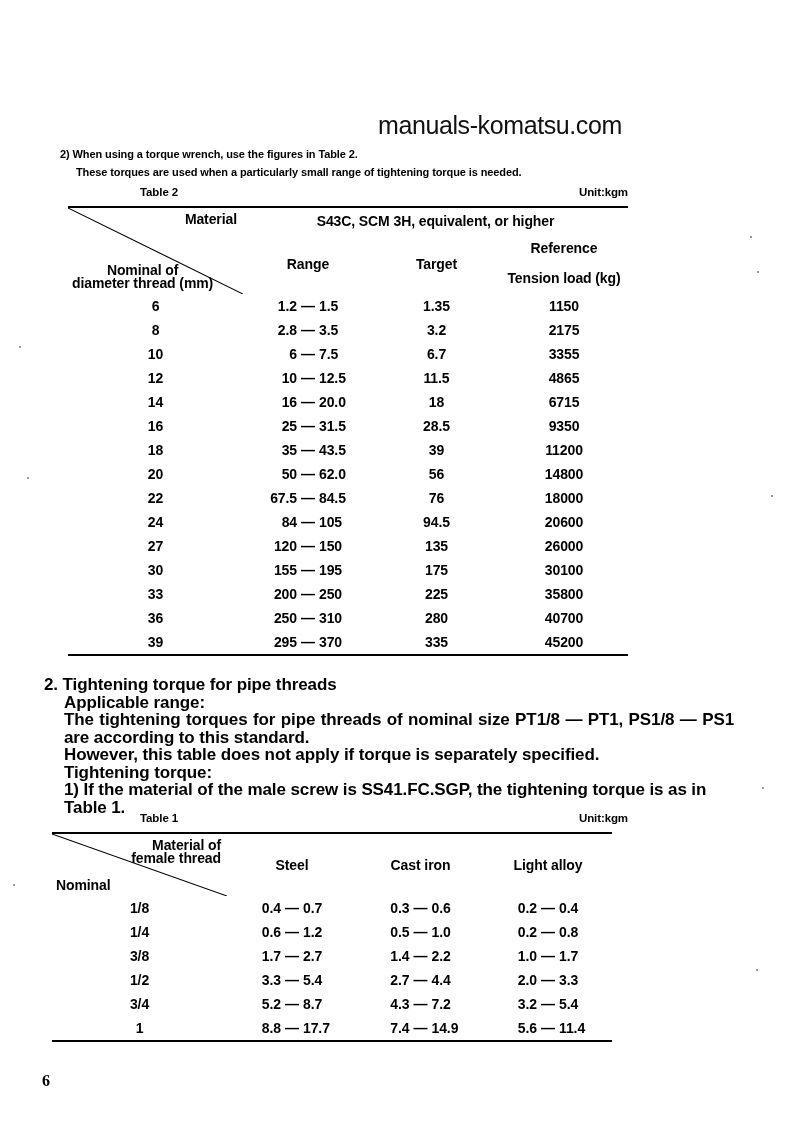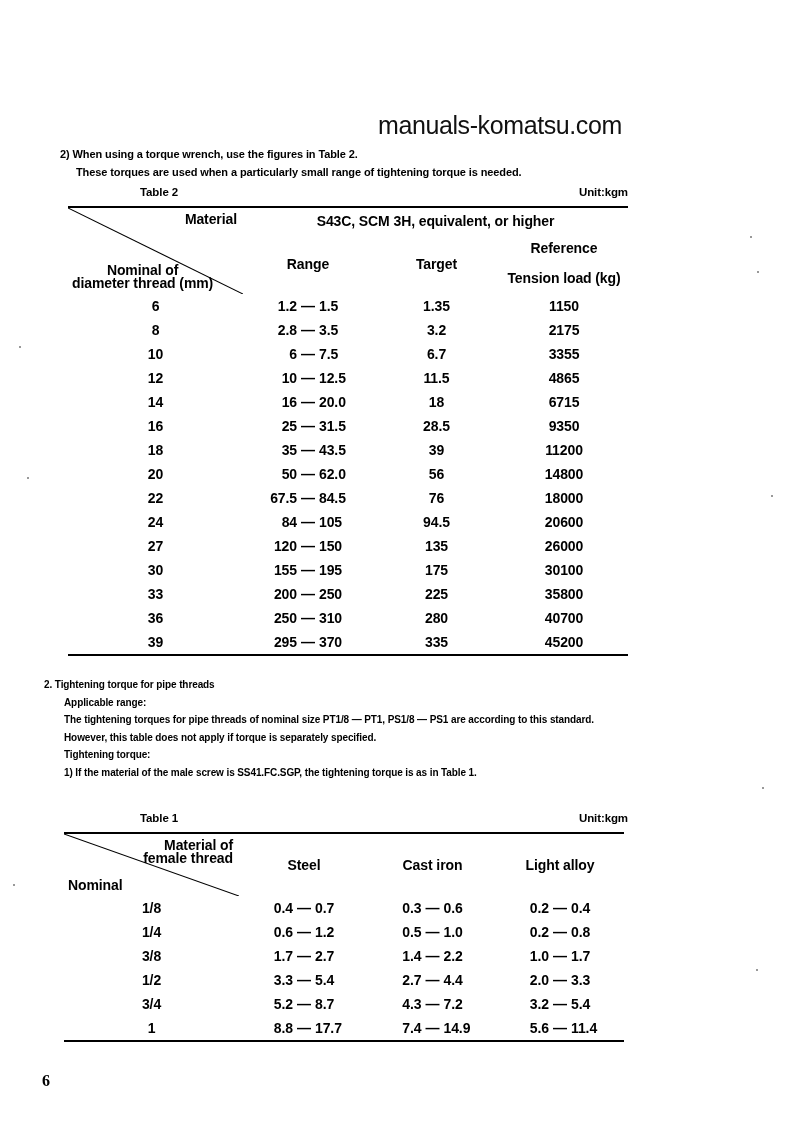--- a/index.html
+++ b/index.html
@@ -125,21 +125,21 @@
   .rng .lo { width: 38px; text-align: right; }
   .rng .dash { width: 22px; text-align: center; }
   .rng .hi { width: 38px; text-align: left; }
 
   
   .sect {
     position: absolute;
     left: 44px;
     top: 676px;
     width: 690px;
-    font-size: 10px;
+    font-size: 17px;
     line-height: 17.5px;
     font-weight: bold;
     letter-spacing: -0.1px;
   }
   .sect .head { display:block; }
   .sect .ind { display:block; margin-left: 20px; }
   .sect .ind2 { display:block; margin-left: 20px; text-align: justify; }
 
   
   .pageno {
@@ -396,21 +396,21 @@
     <span class="ind">1) If the material of the male screw is SS41.FC.SGP, the tightening torque is as in Table 1.</span>
   </div>
 
   <div class="tbl-caption" style="left:68px; top:812px;">
     <span class="name">Table 1</span>
     <span class="unit">
       <span class="u1">Unit:</span><span>kgm</span>
     </span>
   </div>
 
-  <table class="tbl" id="tbl1" style="left:64px; top:832px; width:560px;">
+  <table class="tbl" id="tbl1" style="left:52px; top:832px; width:560px;">
     <colgroup>
       <col style="width:175px">
         <col style="width:130px">
         <col style="width:127px">
         <col style="width:128px">
     </colgroup>
     <thead>
       <tr>
         <td class="corner" style="height:62px;">
           <svg viewBox="0 0 175 62" preserveAspectRatio="none">

